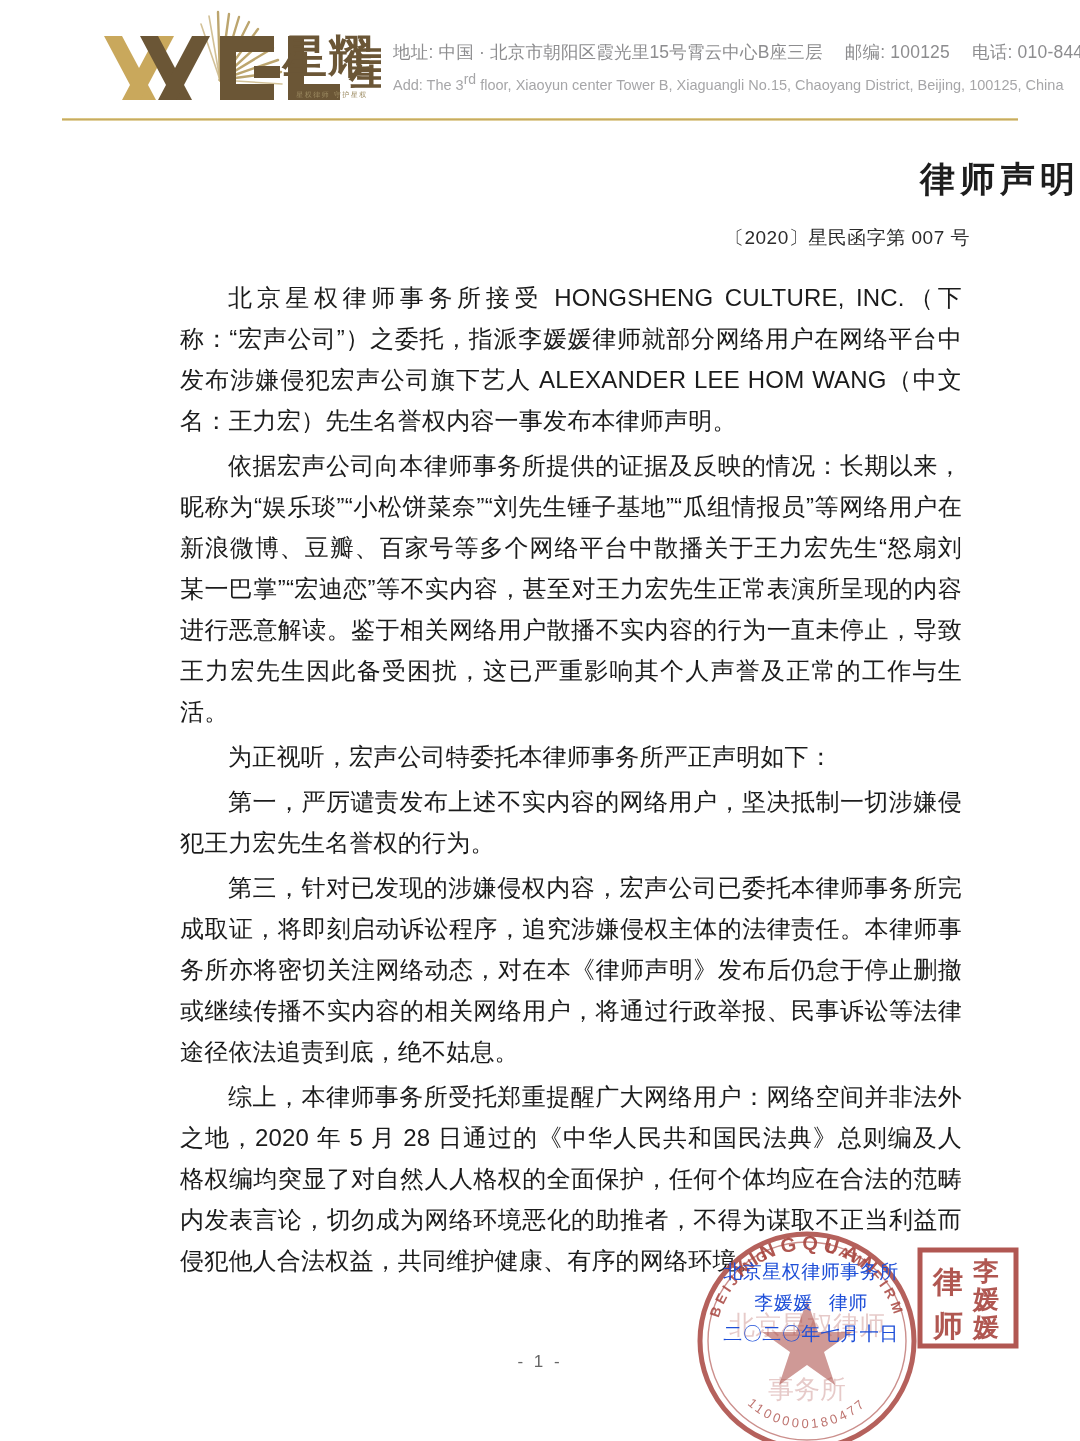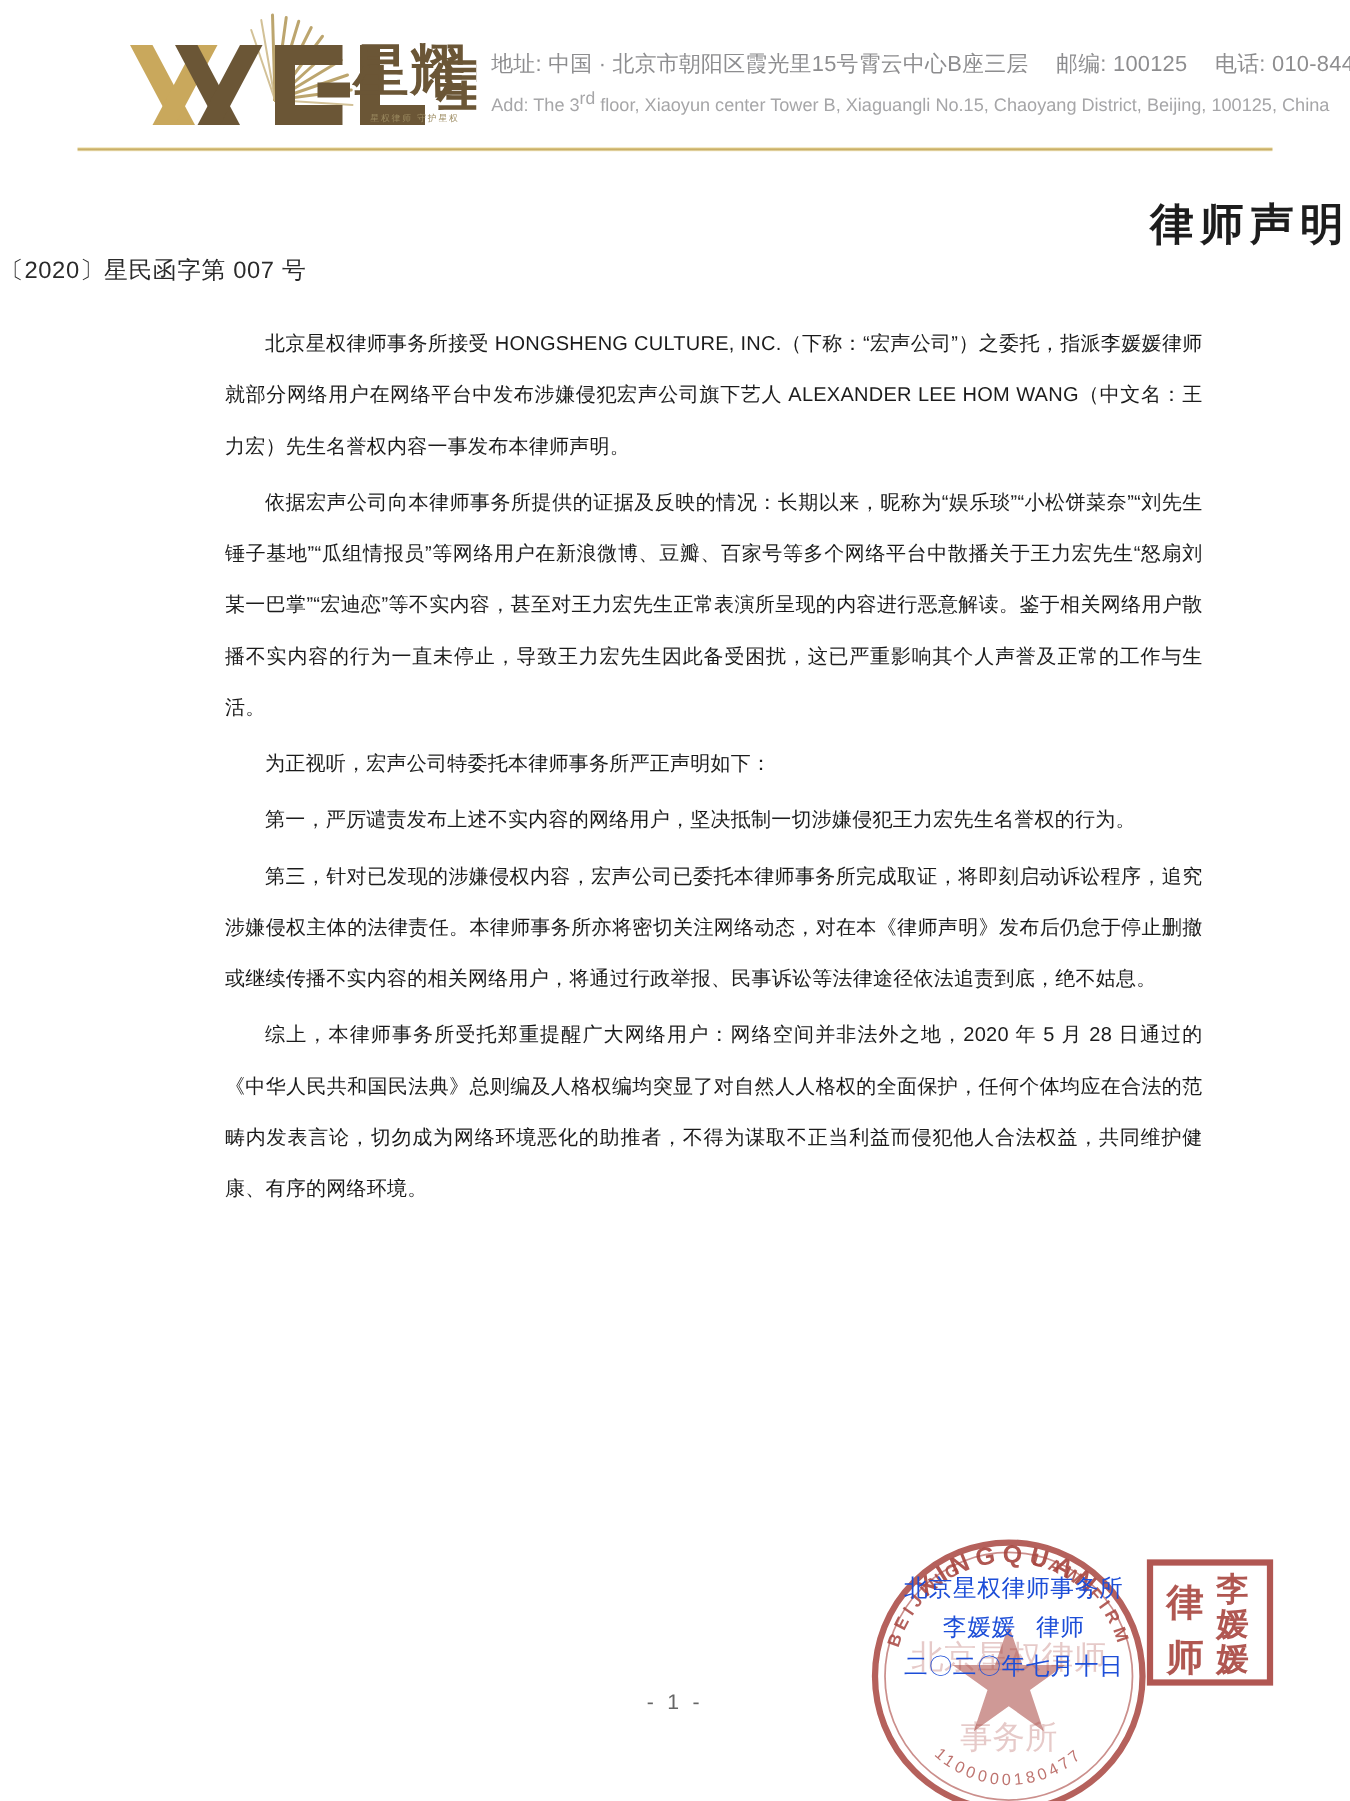--- a/index.html
+++ b/index.html
@@ -68,34 +68,35 @@
   .doc-title {
     margin-top: 38px;
     text-align: right;
     font-size: 35px;
     font-weight: bold;
     letter-spacing: 5px;
     color: #1d1d1d;
     font-family: "Liberation Sans", "DejaVu Sans", sans-serif;
   }
   .doc-number {
+    margin-top: 22px;
     padding-right: 110px;
-    text-align: left;
+    text-align: right;
     font-size: 19px;
     color: #2a2a2a;
     letter-spacing: 0.5px;
   }
 
   
   .body-wrap {
     margin: 26px 118px 0 180px;
   }
   p.para {
     margin: 0 0 4px 0;
-    font-size: 16px;
+    font-size: 24px;
     line-height: 41px;
     color: #1b1b1b;
     text-align: justify;
     text-justify: inter-ideograph;
     text-indent: 2em;
     letter-spacing: 0.2px;
     font-family: "Liberation Sans", "DejaVu Sans", sans-serif;
   }
   p.para.tight { margin-bottom: 0; }
 

